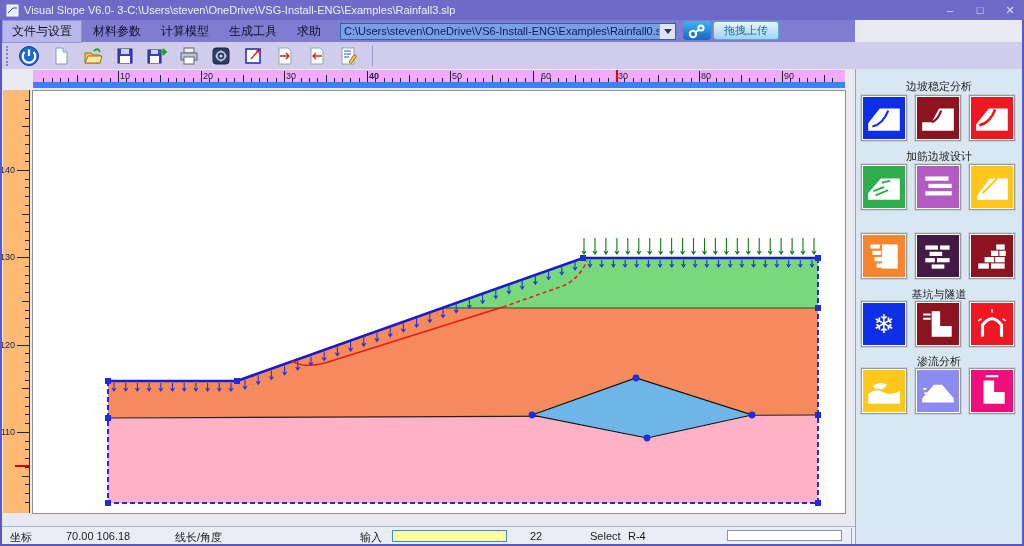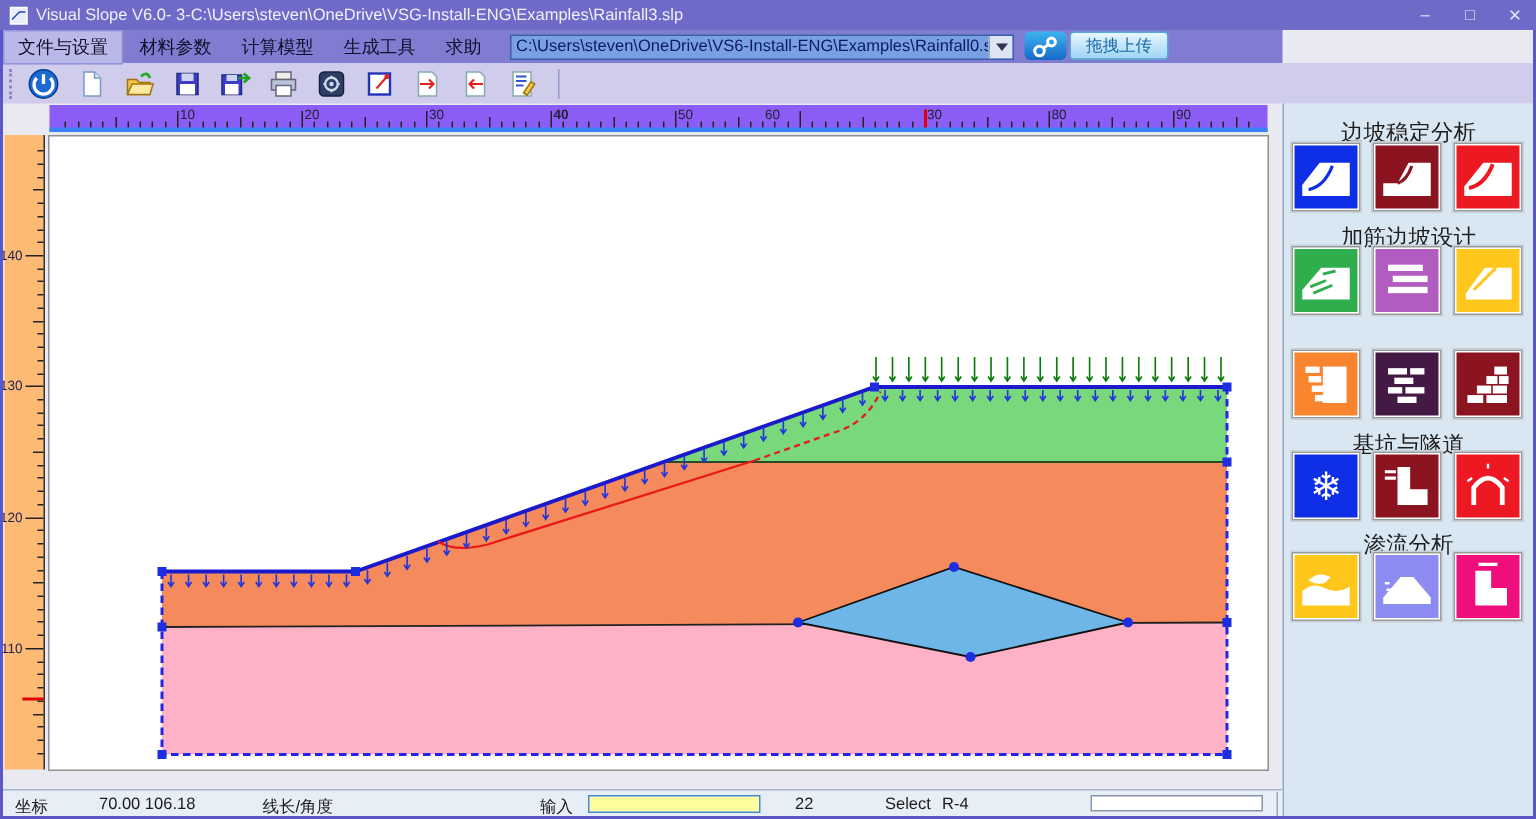--- a/index.html
+++ b/index.html
@@ -30,38 +30,38 @@
   .upload-btn{height:19px;padding:1px 10px;font-size:11px;color:#1a6aaa;
     background:linear-gradient(#e8f6ff,#9fd4f4);border:1px solid #58a8d8;border-radius:3px;}
   
   .toolbar{position:absolute;left:0;top:42px;width:1024px;height:27px;background:#cfcdeb;
     display:flex;align-items:center;padding-left:4px;z-index:38;}
   .grip{width:4px;height:20px;border-left:2px dotted #8a88c2;margin:0 6px 0 2px;}
   .tb-btn{width:26px;height:24px;display:flex;align-items:center;justify-content:center;margin-right:6px;}
   .tb-sep{width:1px;height:20px;background:#9a98c8;margin:0 4px;}
   
   .workspace{position:absolute;left:0;top:69px;width:855px;height:457px;background:#e9e9f1;}
-  .ruler-h{position:absolute;left:33px;top:1px;width:812px;height:18px;background:#8b5cf6;border-bottom:3px solid #3b82f6;}
+  .ruler-h{position:absolute;left:33px;top:1px;width:812px;height:18px;background:#f0abfc;border-bottom:6px solid #3b82f6;}
   .tick-h{position:absolute;bottom:0;width:1px;height:4px;background:#222;}
   .tick-h.t5{height:7px;}
   .tick-h.t10{height:11px;}
   .tick-h.red{width:2px;height:12px;background:#e00000;}
   .hlabel{position:absolute;top:1px;font-size:9px;color:#223;}
   .ruler-v{position:absolute;left:3px;top:21px;width:27px;height:423px;background:#fdba74;border-right:1px solid #333;}
   .tick-v{position:absolute;right:0;height:1px;width:4px;background:#222;}
   .tick-v.t5{width:7px;}
   .tick-v.t10{width:12px;}
   .tick-v.red{height:2px;width:14px;background:#e00000;}
   .vlabel{position:absolute;right:14px;font-size:9px;color:#225;}
   .canvas{position:absolute;left:32px;top:21px;width:814px;height:424px;background:#fff;border:1px solid #909090;}
   .canvas svg{position:absolute;left:0;top:0;}
   
   .panel{position:absolute;left:855px;top:68px;width:167px;height:478px;background:#d9e7f3;
     border-left:1px solid #93a7bc;border-top:1px solid #f4f8fc;z-index:30;}
-  .sec-title{position:absolute;width:100%;text-align:center;font-size:15px;color:#1d1d1d;}
+  .sec-title{position:absolute;width:100%;text-align:center;font-size:11px;color:#1d1d1d;}
   .tbtn{position:absolute;width:46px;height:46px;border:1px solid #9a9a9a;padding:1px;background:#fff;
     display:flex;align-items:center;justify-content:center;box-shadow:0 0 0 1px #c8d2dc;}
   .tbtn .fillbox{width:100%;height:100%;display:flex;align-items:center;justify-content:center;}
   .glyph{color:#fff;font-size:26px;line-height:1;}
   
   .statusbar{position:absolute;left:0;top:526px;width:855px;height:18px;background:#e7eef6;
     border-top:1px solid #aab4c8;font-size:11px;color:#1c1c1c;z-index:35;}
   .statusbar .sb{position:absolute;top:3px;white-space:nowrap;}
   .status-input{position:absolute;left:392px;top:3px;width:115px;height:12px;background:#ffffa0;border:1px solid #4488dd;}
   .progress{position:absolute;left:727px;top:3px;width:115px;height:11px;border:1px solid #8894a8;background:#fff;}
@@ -257,21 +257,21 @@
         <div class="tick-h" style="left: 425.3px;"></div>
         <div class="tick-h" style="left: 433.6px;"></div>
         <div class="tick-h" style="left: 441.9px;"></div>
         <div class="tick-h" style="left: 450.2px;"></div>
         <div class="tick-h t5" style="left: 458.5px;"></div>
         <div class="tick-h" style="left: 466.8px;"></div>
         <div class="tick-h" style="left: 475.1px;"></div>
         <div class="tick-h" style="left: 483.4px;"></div>
         <div class="tick-h" style="left: 491.7px;"></div>
         <div class="tick-h t10" style="left: 500px;"></div>
-        <div class="hlabel" style="left: 477px;">60</div>
+        <div class="hlabel" style="left: 508px;">60</div>
         <div class="tick-h" style="left: 508.3px;"></div>
         <div class="tick-h" style="left: 516.6px;"></div>
         <div class="tick-h" style="left: 524.9px;"></div>
         <div class="tick-h" style="left: 533.2px;"></div>
         <div class="tick-h t5" style="left: 541.5px;"></div>
         <div class="tick-h" style="left: 549.8px;"></div>
         <div class="tick-h" style="left: 558.1px;"></div>
         <div class="tick-h" style="left: 566.4px;"></div>
         <div class="tick-h" style="left: 574.7px;"></div>
         <div class="tick-h red" style="left: 583px;"></div>

